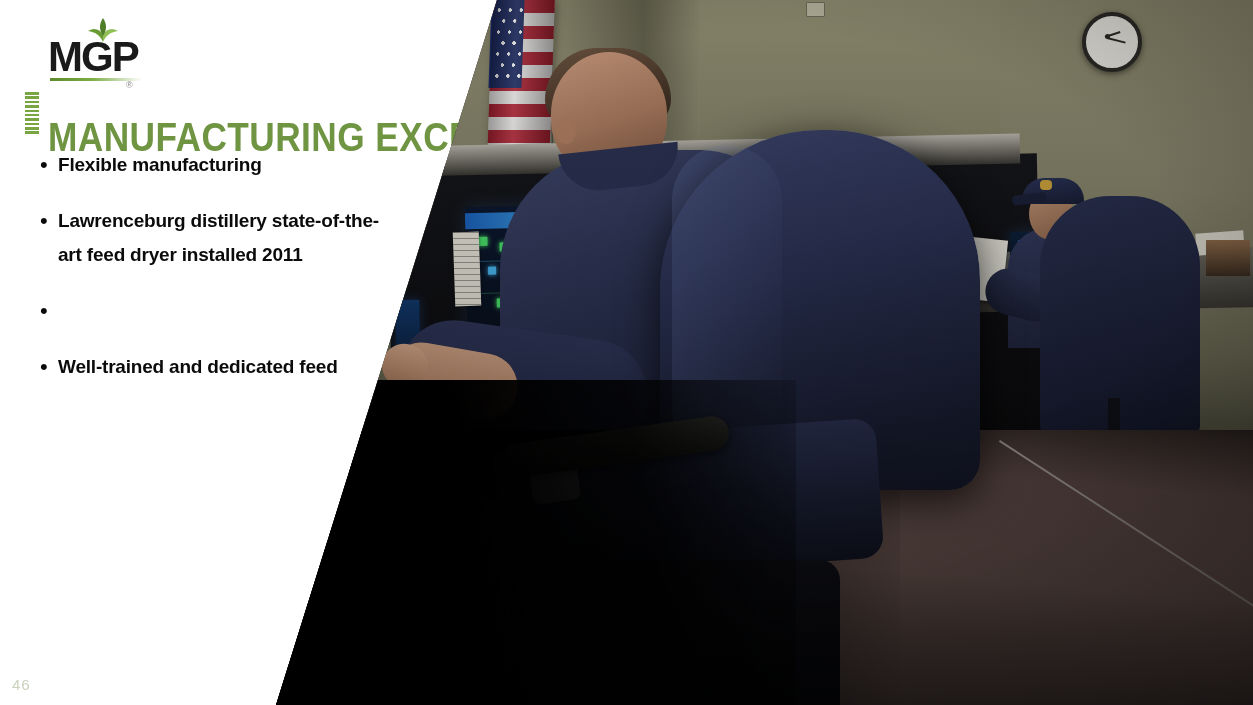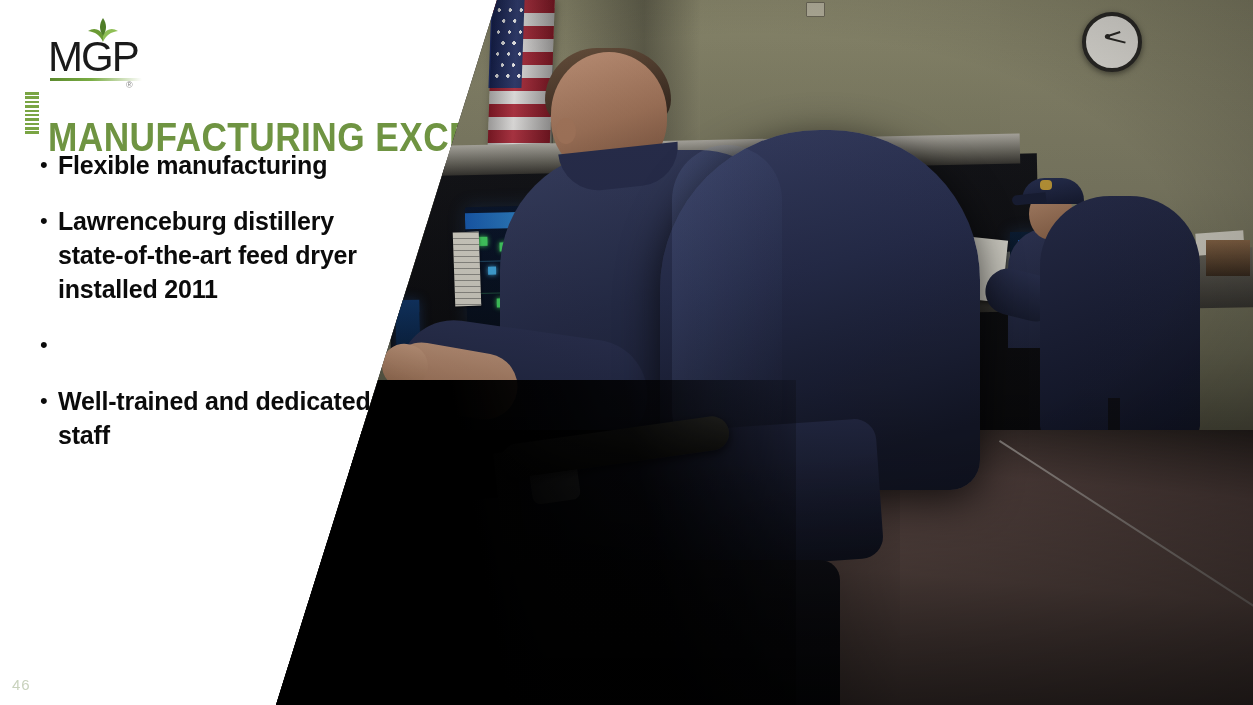--- a/index.html
+++ b/index.html
@@ -7,21 +7,21 @@
     width:1253px;height:705px;overflow:hidden;background:#ffffff;
     font-family:"Liberation Sans",sans-serif;
   }
   .slide{position:relative;width:1253px;height:705px;background:#fff;overflow:hidden;}
 
   
   .logo{position:absolute;left:48px;top:18px;width:100px;height:58px;}
   .logo-mark{position:absolute;left:38px;top:0;width:34px;height:24px;}
   .logo-text{
     position:absolute;left:0;top:18px;font-size:42px;line-height:42px;
-    font-weight:400;letter-spacing:-2px;color:#1a1a1a;
+    font-weight:700;letter-spacing:-2px;color:#1a1a1a;
     font-family:"Liberation Sans",sans-serif;
   }
   .logo-rule{
     position:absolute;left:2px;top:60px;width:92px;height:3px;
     background:linear-gradient(to right,#5c8a2e 0%,#7aad44 45%,#cfe0bb 80%,#ffffff 100%);
   }
   .logo-reg{position:absolute;left:78px;top:62px;font-size:9px;color:#888;}
 
   .ladder{position:absolute;left:25px;top:92px;width:14px;height:42px;
     display:flex;flex-direction:column;justify-content:space-between;}
@@ -35,21 +35,21 @@
     white-space:nowrap;
   }
 
   .bullets{position:absolute;left:40px;top:148px;width:345px;}
   .bullet{display:flex;align-items:flex-start;margin-bottom:22px;}
   .bullet .dot{
     flex:0 0 auto;width:18px;color:#0b0b0b;font-size:22px;line-height:34px;
     text-align:left;
   }
   .bullet .txt{
-    font-size:25px;line-height:34px;font-weight:700;color:#0b0b0b;
+    font-size:19px;line-height:34px;font-weight:700;color:#0b0b0b;
     letter-spacing:-0.2px;
   }
 
   .pagenum{
     position:absolute;left:12px;top:676px;font-size:15px;color:#c9d2bd;
     font-weight:400;letter-spacing:1px;
   }
 
   
   .photo{
@@ -270,21 +270,21 @@
     </div>
     <div class="bullet">
       <span class="dot">•</span>
       <span class="txt">Lawrenceburg distillery state-of-the-art feed dryer installed 2011</span>
     </div>
     <div class="bullet">
       <span class="dot">•</span>
     </div>
     <div class="bullet">
       <span class="dot">•</span>
-      <span class="txt">Well-trained and dedicated staff</span>
+      <span class="txt">Well-trained and dedicated feed</span>
     </div>
   </div>
 
   <div class="pagenum">46</div>
 
   <div class="photo">
     <div class="ph wall"></div>
     <div class="ph wall-panel"></div>
     <div class="ph wall-shadow"></div>
     <div class="ph wall-plate"></div>

